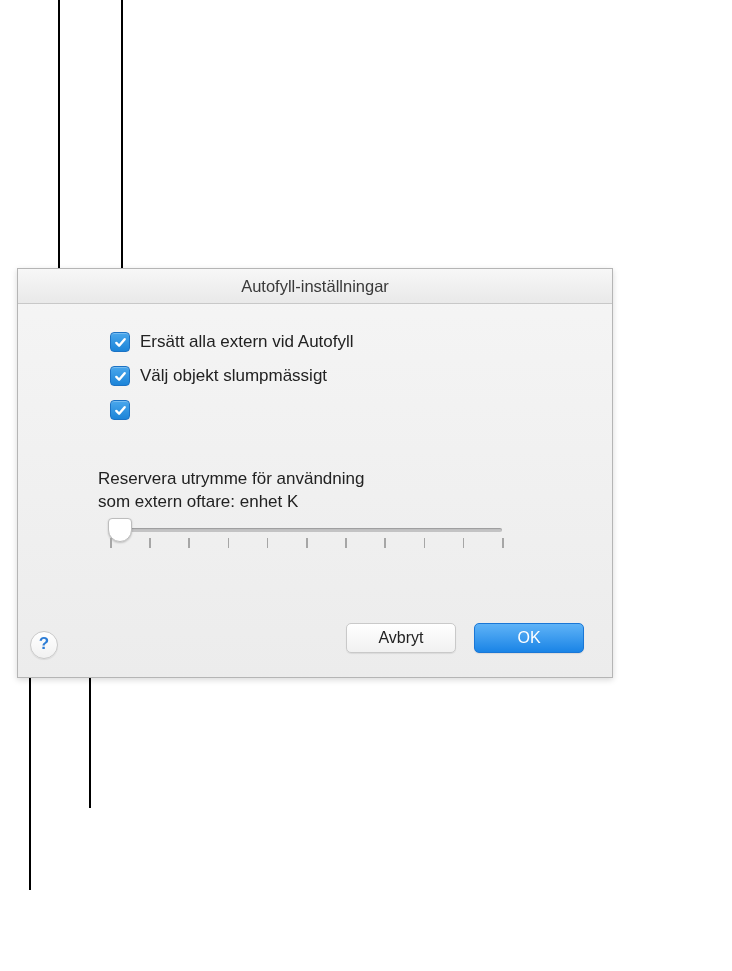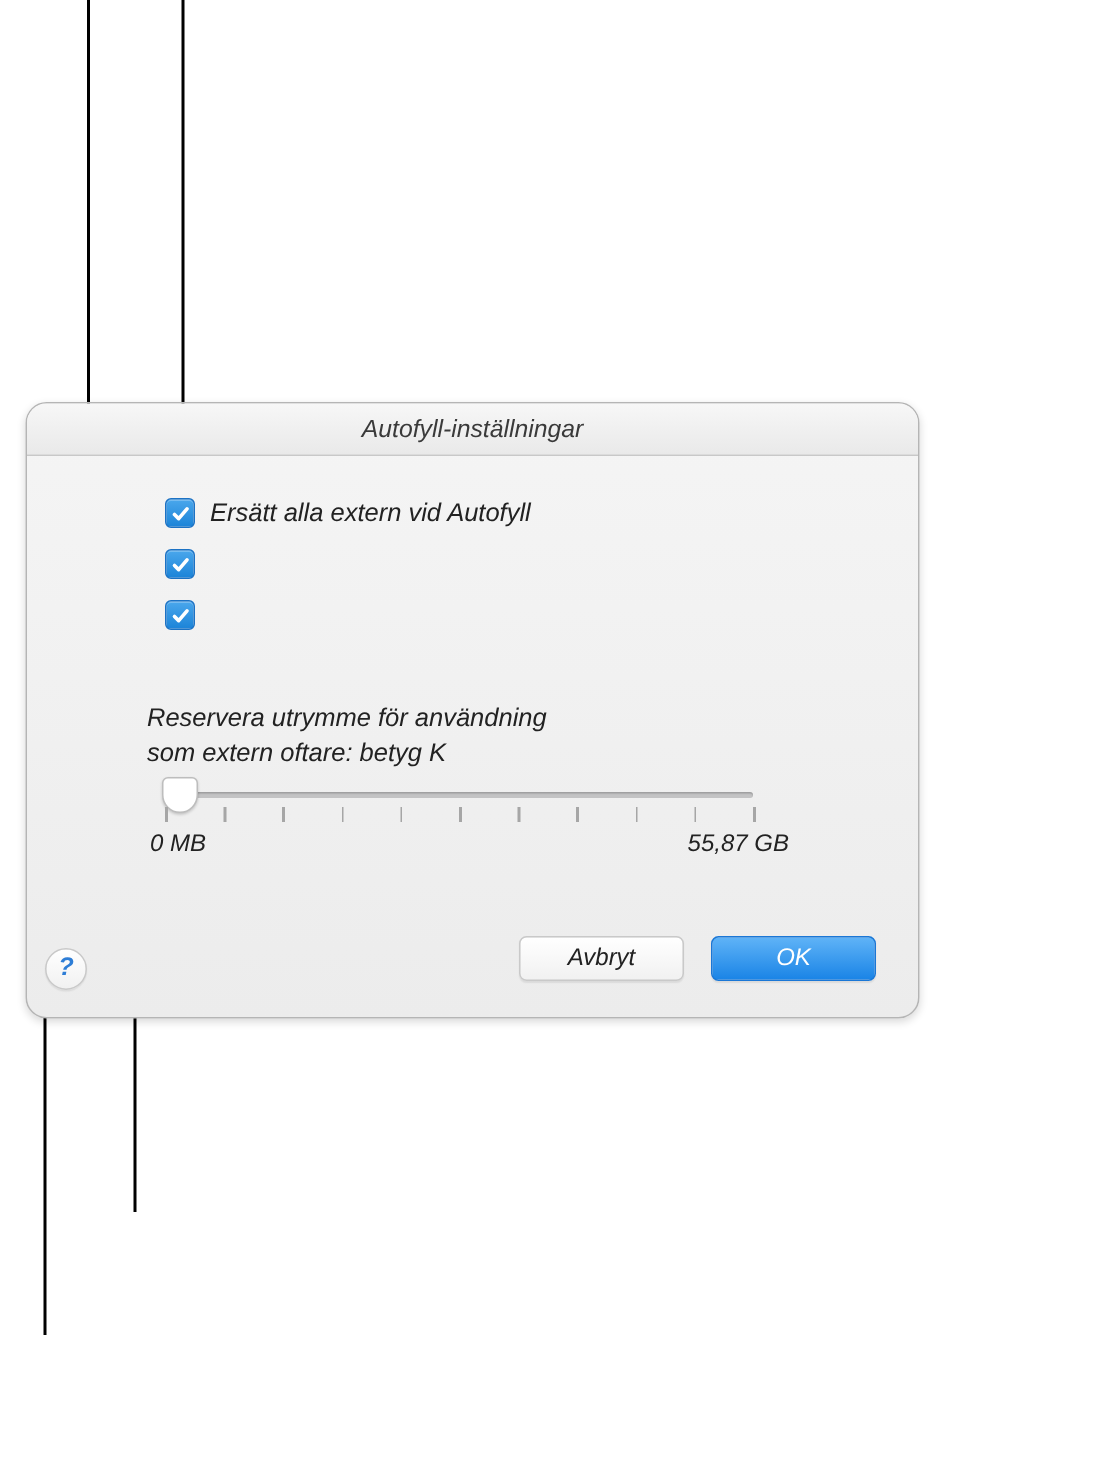--- a/index.html
+++ b/index.html
@@ -16,25 +16,24 @@
       position: absolute;
       background: #000;
       width: 1.5px;
     }
     .dialog {
       position: absolute;
       left: 17px;
       top: 268px;
       width: 594px;
       border: 1px solid #b5b5b5;
-      border-radius: 14px;
+      border-radius: 0;
       background: linear-gradient(#f5f5f5, #ececec);
       box-shadow: 0 2px 6px rgba(0,0,0,0.15);
       overflow: hidden;
-      font-style: italic;
     }
     .dialog-titlebar {
       height: 34px;
       line-height: 34px;
       text-align: center;
       font-size: 16.5px;
       color: #3a3a3a;
       border-bottom: 1px solid #c8c8c8;
       background: linear-gradient(#f7f7f7, #e9e9e9);
       font-weight: 400;
@@ -136,21 +135,21 @@
     .slider-labels span:first-child {
       margin-left: -10px;
     }
     .slider-labels span:last-child {
       margin-right: -24px;
     }
     .button-row {
       display: flex;
       justify-content: flex-end;
       gap: 18px;
-      margin-top: 52px;
+      margin-top: 73px;
       margin-bottom: 4px;
     }
     .btn {
       min-width: 108px;
       height: 28px;
       border-radius: 5px;
       font-size: 16px;
       text-align: center;
       line-height: 27px;
       cursor: pointer;
@@ -207,56 +206,53 @@
       </div>
       <span class="checkbox-label">Ersätt alla extern vid Autofyll</span>
     </div>
 
     <div class="checkbox-row">
       <div class="checkbox">
         <svg viewBox="0 0 14 14">
             <polyline points="2.5,7.5 5.5,10.5 11.5,3.5"></polyline>
           </svg>
       </div>
+      <span class="checkbox-label">Välj objekt slumpmässigt</span>
     </div>
 
     <div class="checkbox-row">
       <div class="checkbox">
         <svg viewBox="0 0 14 14">
             <polyline points="2.5,7.5 5.5,10.5 11.5,3.5"></polyline>
           </svg>
       </div>
     </div>
 
     <div class="reserve-label">
       <span>Reservera utrymme för användning</span><br>
-      <span>som extern oftare:   </span><span>betyg K</span>
+      <span>som extern oftare:   </span><span>enhet K</span>
     </div>
 
     <div class="slider-area">
       <div class="slider-track">
         <div class="slider-thumb" style="left: 9.8px;"></div>
       </div>
       <div class="slider-ticks">
           <div class="slider-tick" style="left: 0px;"></div>
           <div class="slider-tick" style="left: 39.2px;"></div>
           <div class="slider-tick" style="left: 78.4px;"></div>
           <div class="slider-tick" style="left: 117.6px;"></div>
           <div class="slider-tick" style="left: 156.8px;"></div>
           <div class="slider-tick" style="left: 196px;"></div>
           <div class="slider-tick" style="left: 235.2px;"></div>
           <div class="slider-tick" style="left: 274.4px;"></div>
           <div class="slider-tick" style="left: 313.6px;"></div>
           <div class="slider-tick" style="left: 352.8px;"></div>
           <div class="slider-tick" style="left: 392px;"></div>
         </div>
-      <div class="slider-labels">
-        <span>0 MB</span>
-        <span>55,87 GB</span>
-      </div>
     </div>
 
     <div class="button-row">
       <div class="btn btn-default">Avbryt</div>
       <div class="btn btn-primary">OK</div>
     </div>
 
     <div class="help-button">?</div>
   </div>
 </div>

